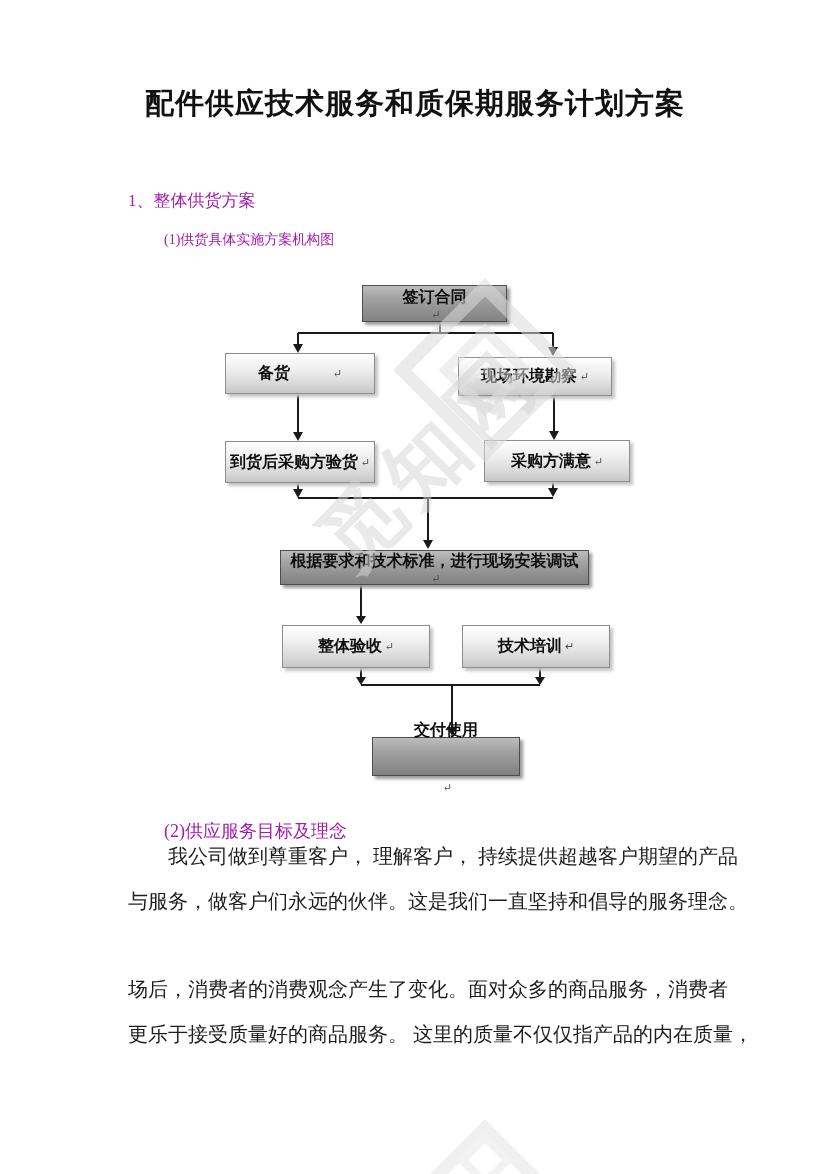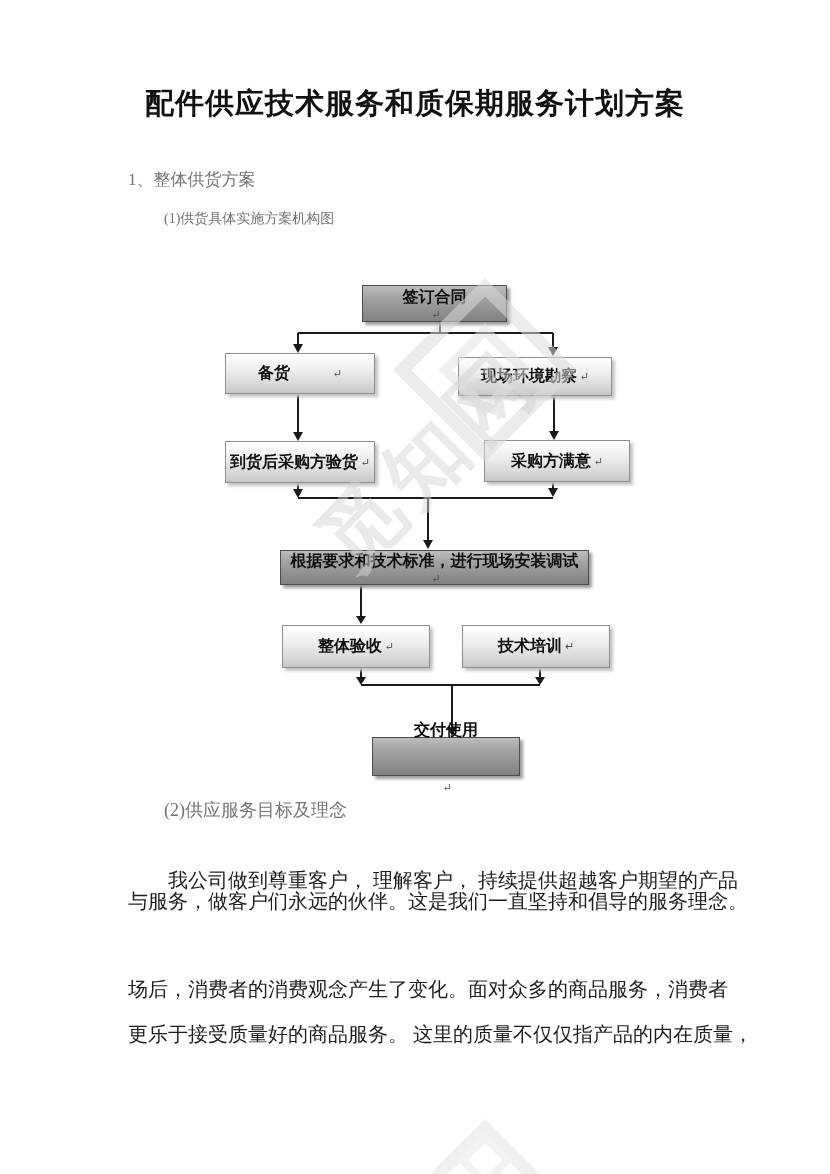--- a/index.html
+++ b/index.html
@@ -6,21 +6,21 @@
   html,body { background:#ffffff; }
   .page {
     position:relative; width:830px; height:1174px; margin:0 auto;
     background:#ffffff; overflow:hidden;
     font-family:"Liberation Serif","DejaVu Serif",serif; color:#1b1b1b;border-radius:9px;
   }
   .doc-title {
     position:absolute; top:84px; left:0; width:830px; text-align:center;
     font-size:29px; font-weight:bold; letter-spacing:1px; color:#111;
   }
-  .sec-heading { position:absolute; font-size:17px; color:#737373; white-space:nowrap; }
+  .sec-heading { position:absolute; font-size:17px; color:#a21caf; white-space:nowrap;margin-top:21px; }
   .sec-1   { left:128px; top:168px; }
   .sec-1-1 { left:164px; top:210px; font-size:14px; }
   .sec-1-2 { left:164px; top:798px; font-size:18px; }
 
   .body-line {
     position:absolute; left:128px; width:588px; font-size:20px;
     white-space:nowrap; color:#1d1d1d;
   }
   .body-line.indent { left:168px; }
 
@@ -147,21 +147,21 @@
     <span>技术培训</span>
     <span class="return-mark">↵</span>
   </div>
   <div class="flow-node node-dark n-deliver">
     <span>交付使用</span>
     <span class="return-mark">↵</span>
   </div>
 
   <div class="sec-heading sec-1-2">(2)供应服务目标及理念</div>
 
-  <div class="body-line indent" style="top:843px;margin-top:24px;">我公司做到尊重客户， 理解客户， 持续提供超越客户期望的产品</div>
+  <div class="body-line indent" style="top:843px;">我公司做到尊重客户， 理解客户， 持续提供超越客户期望的产品</div>
   <div class="body-line" style="top:888px;">与服务，做客户们永远的伙伴。这是我们一直坚持和倡导的服务理念。</div>
   <div class="body-line" style="top:976px;">场后，消费者的消费观念产生了变化。面对众多的商品服务，消费者</div>
   <div class="body-line" style="top:1021px;">更乐于接受质量好的商品服务。 这里的质量不仅仅指产品的内在质量，</div>
 
   <div class="watermark wm-diamond wm-d1"></div>
   <div class="watermark wm-diamond wm-d1-inner"></div>
   <div class="watermark wm-text">觅知网</div>
   <div class="watermark wm-diamond wm-d2"></div>
   <div class="watermark wm-diamond wm-d2-inner"></div>
 

